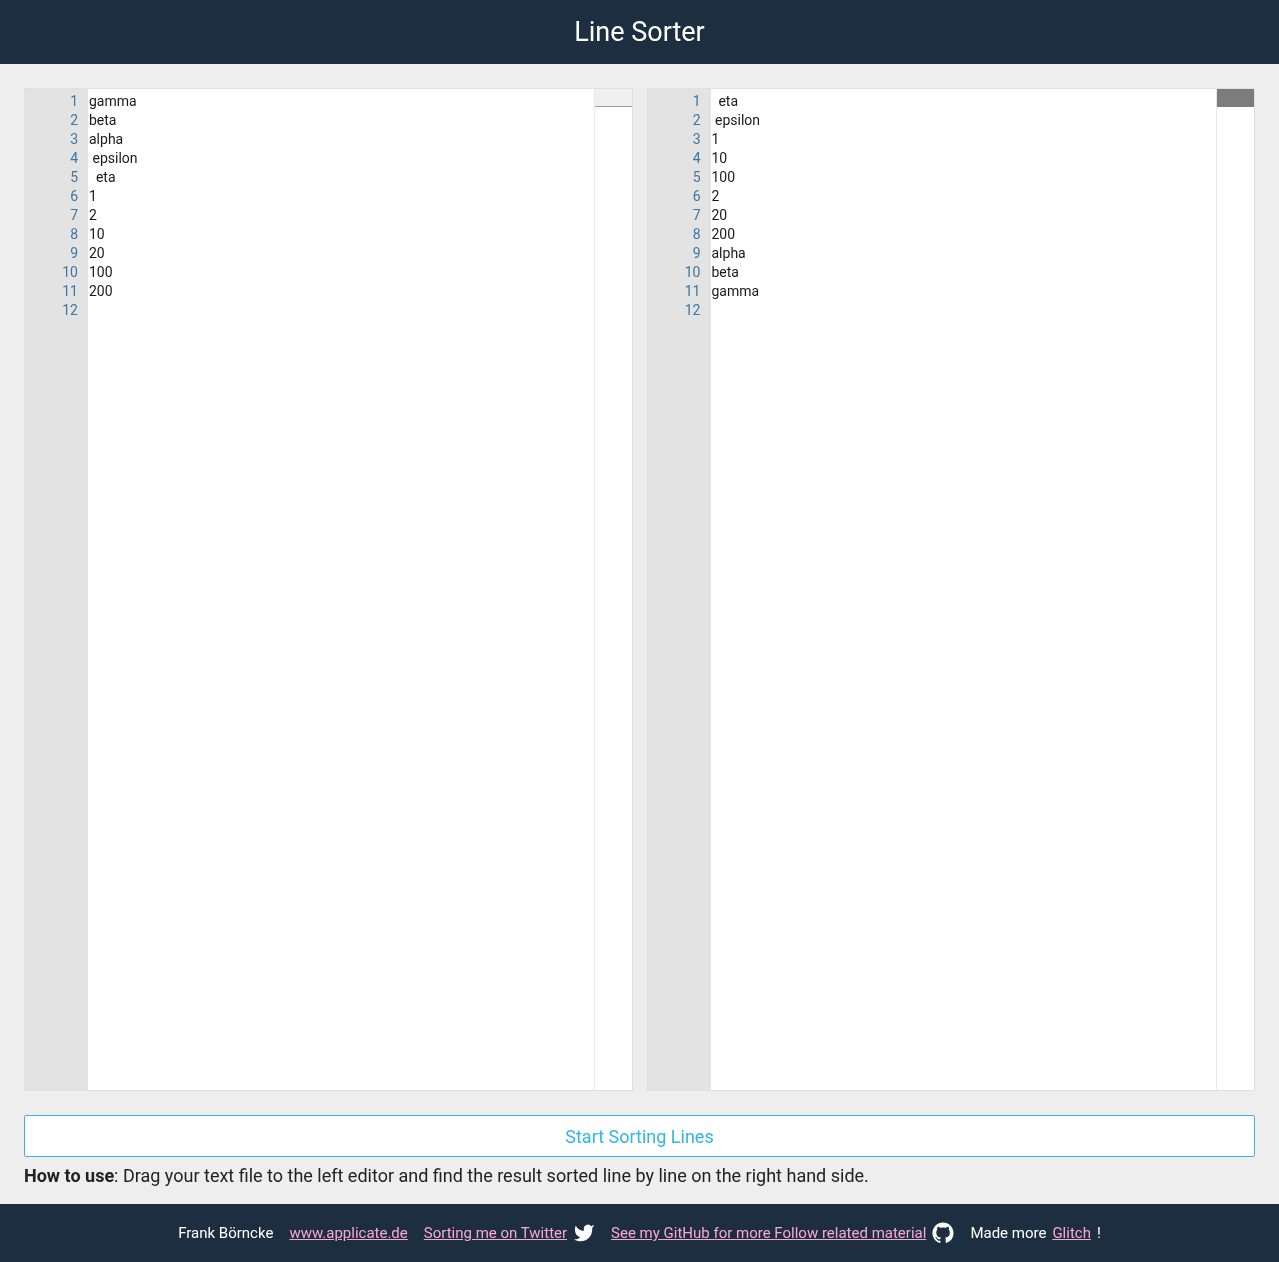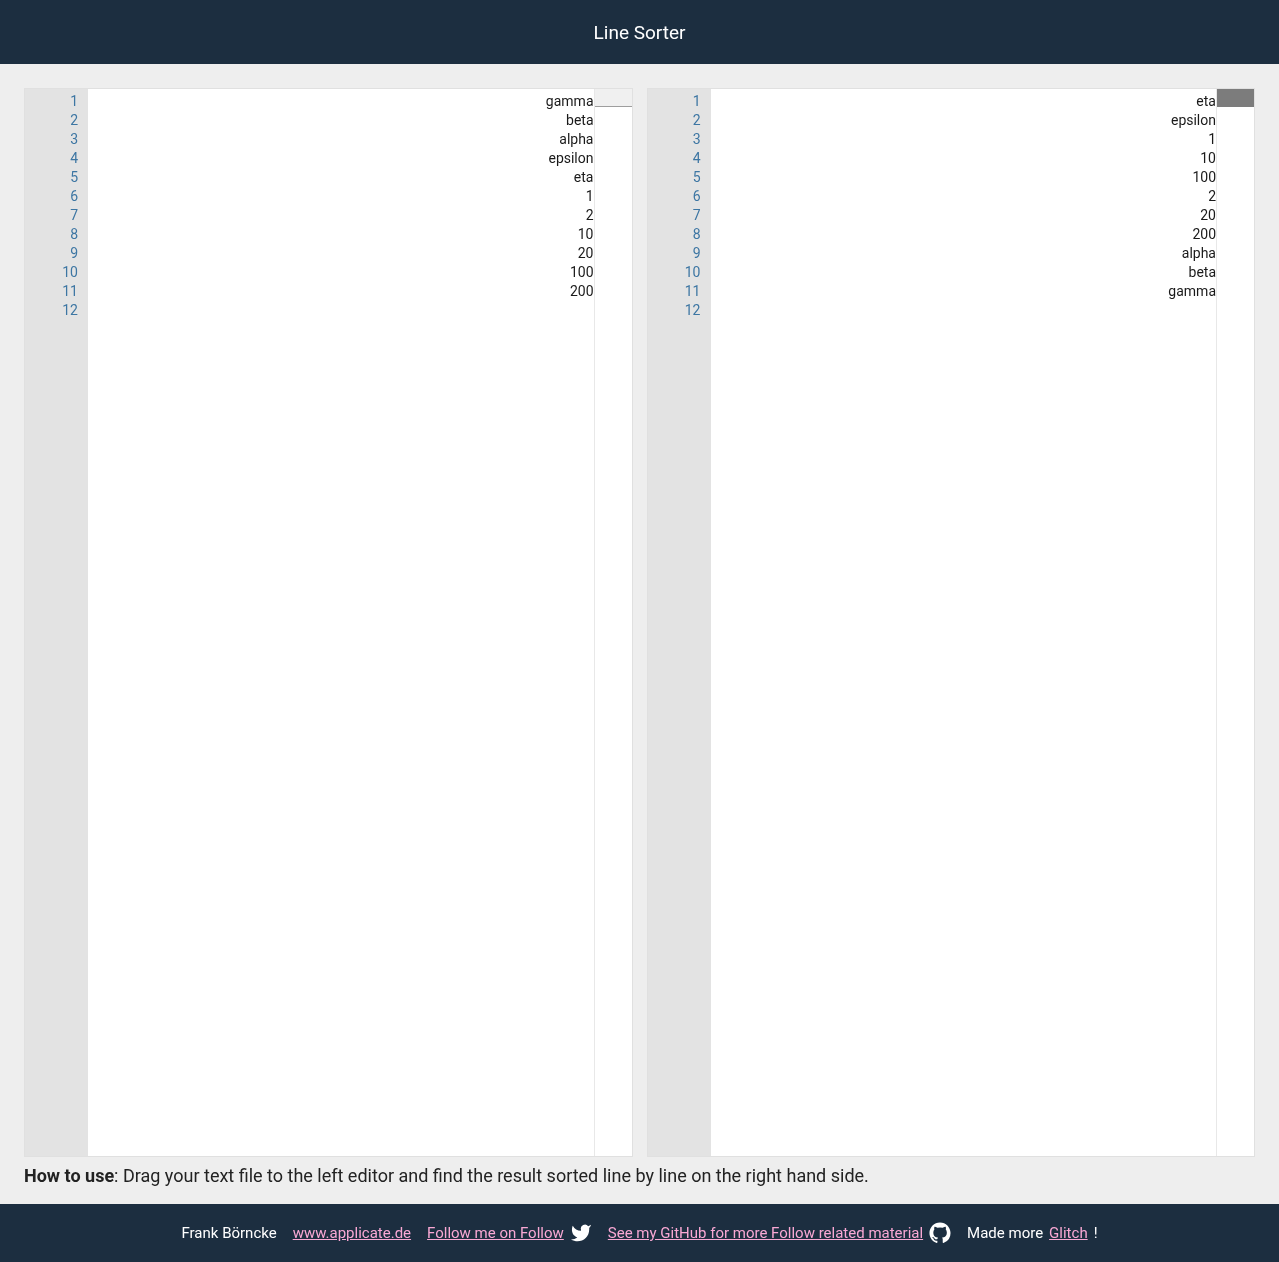--- a/index.html
+++ b/index.html
@@ -16,21 +16,21 @@
     display: flex;
     flex-direction: column;
   }
   .header {
     background: #1c2e40;
     color: #fff;
     height: 64px;
     display: flex;
     align-items: center;
     justify-content: center;
-    font-size: 19px;
+    font-size: 27px;
     font-weight: 400;
   }
   .main {
     flex: 1;
     padding: 24px 24px 18px 24px;
     display: flex;
     flex-direction: column;
   }
   .editors {
     flex: 1;
@@ -55,21 +55,20 @@
     font-size: 14px;
     line-height: 19px;
     padding-right: 10px;
     font-family: -apple-system, BlinkMacSystemFont, "Segoe UI", Roboto, sans-serif;
   }
   .code-area {
     flex: 1;
     background: #fff;
     padding-top: 3px;
     position: relative;
-    text-align: right;
   }
   .code-line {
     font-size: 14px;
     line-height: 19px;
     color: #1a1a1a;
     white-space: pre;
     padding-left: 1px;
     font-family: -apple-system, BlinkMacSystemFont, "Segoe UI", Roboto, sans-serif;
   }
   .code-line.active {
@@ -209,33 +208,36 @@
           <div class="code-line">beta</div>
           <div class="code-line">gamma</div>
         </div>
       <div class="right-strip">
         <div class="strip-top"></div>
       </div>
     </div>
 
   </div>
 
+  <div class="sort-button">
+    <span>Start Sorting Lines</span>
+  </div>
 
   <div class="instructions">
     <strong>How to use</strong><span>: Drag your text file to the left editor and find the result sorted line by line on the right hand side.</span>
   </div>
 </div>
 
 <div class="footer">
   <span class="footer-item">Frank Börncke</span>
   <span class="footer-item">
     <span class="link">www.applicate.de</span>
   </span>
   <span class="footer-item">
-    <span class="link">Follow me on Follow</span>
+    <span class="link">Sorting me on Twitter</span>
     <svg class="footer-icon" viewBox="0 0 24 24">
         <path d="M23 3a10.9 10.9 0 0 1-3.14 1.53A4.48 4.48 0 0 0 12 8.5v1A10.66 10.66 0 0 1 3 4s-4 9 5 13a11.64 11.64 0 0 1-7 2c9 5 20 0 20-11.5a4.5 4.5 0 0 0-.08-.83A7.72 7.72 0 0 0 23 3z"></path>
       </svg>
   </span>
   <span class="footer-item">
     <span class="link">See my GitHub for more Follow related material</span>
     <svg class="footer-icon" viewBox="0 0 24 24">
         <path d="M12 .5C5.65.5.5 5.65.5 12c0 5.08 3.29 9.39 7.86 10.91.58.11.79-.25.79-.56v-2c-3.2.7-3.87-1.54-3.87-1.54-.52-1.33-1.28-1.68-1.28-1.68-1.05-.72.08-.7.08-.7 1.16.08 1.77 1.19 1.77 1.19 1.03 1.77 2.7 1.26 3.36.96.1-.75.4-1.26.73-1.55-2.55-.29-5.24-1.28-5.24-5.69 0-1.26.45-2.28 1.19-3.09-.12-.29-.52-1.46.11-3.05 0 0 .97-.31 3.18 1.18a11 11 0 0 1 5.8 0c2.2-1.49 3.17-1.18 3.17-1.18.63 1.59.23 2.76.11 3.05.74.81 1.19 1.83 1.19 3.09 0 4.42-2.69 5.39-5.26 5.68.41.36.78 1.06.78 2.14v3.17c0 .31.21.68.8.56A11.5 11.5 0 0 0 23.5 12C23.5 5.65 18.35.5 12 .5z"></path>
       </svg>
   </span>

